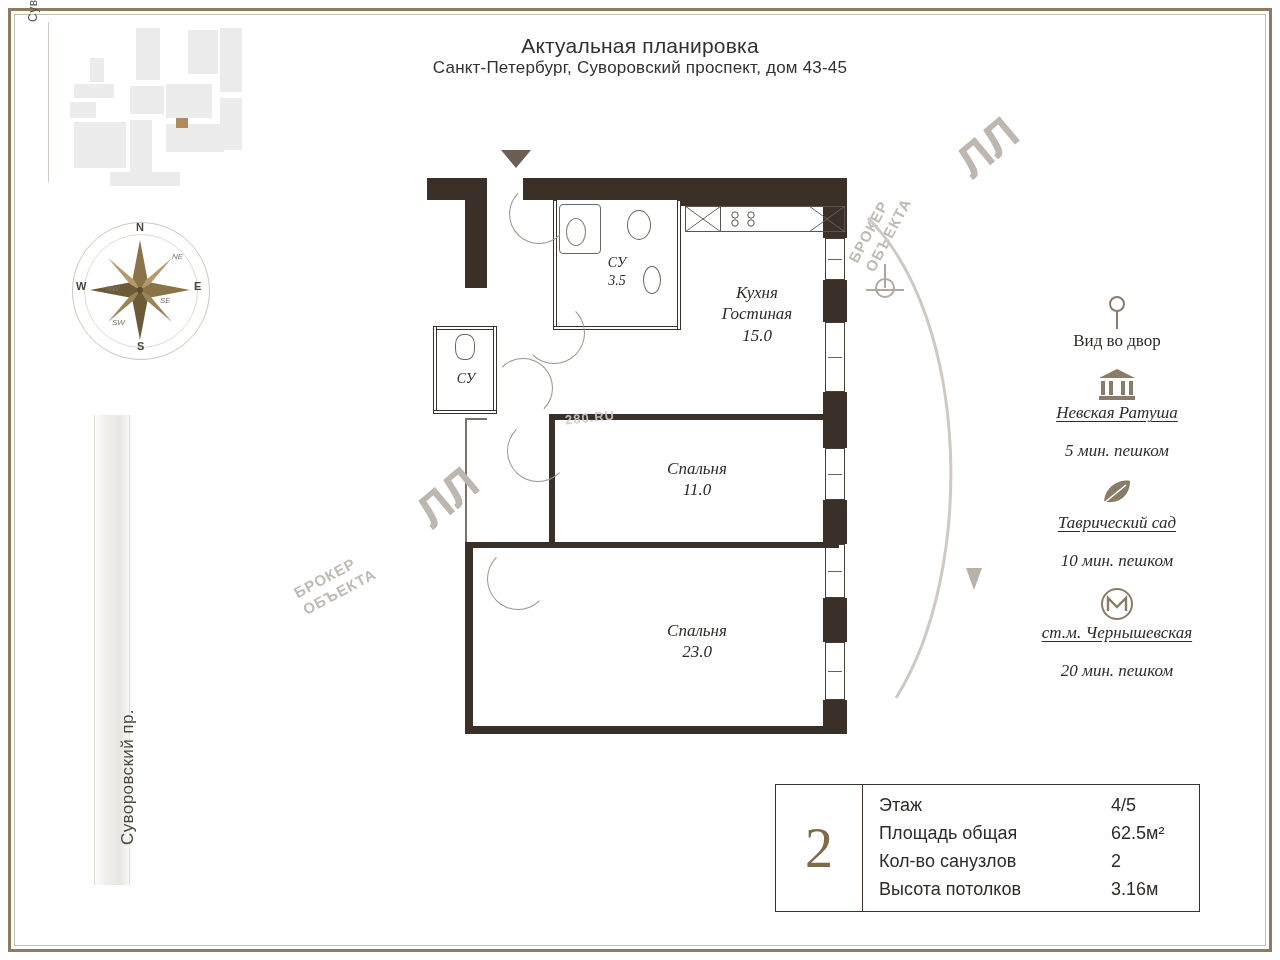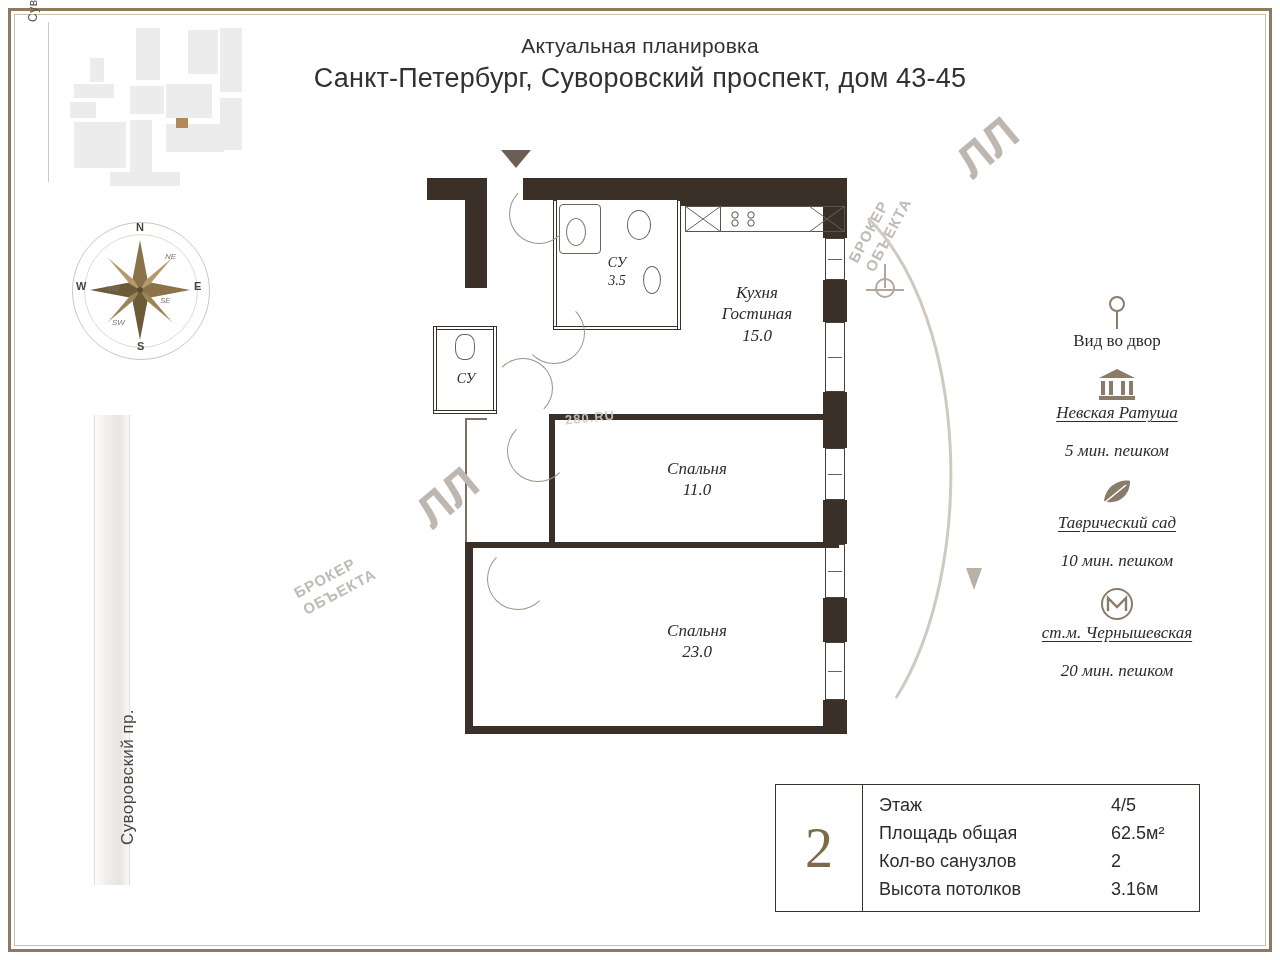--- a/index.html
+++ b/index.html
@@ -35,23 +35,22 @@
     position: absolute;
     left: 0; right: 0; top: 34px;
     text-align: center;
   }
   .header .line1 {
     font-size: 21px;
     color: #33302e;
     letter-spacing: .2px;
   }
   .header .line2 {
-    font-size: 27px;
+    font-size: 17px;
     color: #33302e;
-    margin-top: 5px;
     letter-spacing: .2px;
   }
 
   
   .minimap {
     position: absolute;
     left: 70px;
     top: 24px;
     width: 170px;
     height: 170px;
@@ -117,21 +116,21 @@
   .compass .lbl.n { left: 64px; top: -1px; }
   .compass .lbl.s { left: 65px; top: 118px; }
   .compass .lbl.e { left: 122px; top: 58px; }
   .compass .lbl.w { left: 4px;  top: 58px; }
   .compass .sub {
     position: absolute;
     font-size: 8px;
     color: #7d756c;
     font-style: italic;
   }
-  .compass .sub.ne { left: 93px; top: 30px; }
+  .compass .sub.ne { left: 100px; top: 30px; }
   .compass .sub.nw { left: 34px; top: 62px; }
   .compass .sub.se { left: 88px; top: 74px; }
   .compass .sub.sw { left: 40px; top: 96px; }
 
   
   .street-strip {
     position: absolute;
     left: 92px;
     top: 415px;
     width: 40px;

